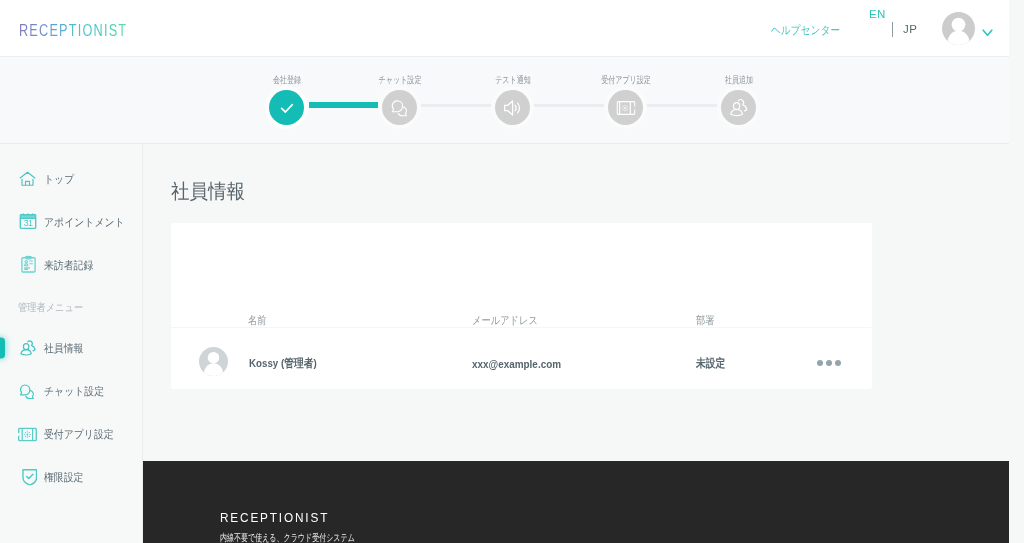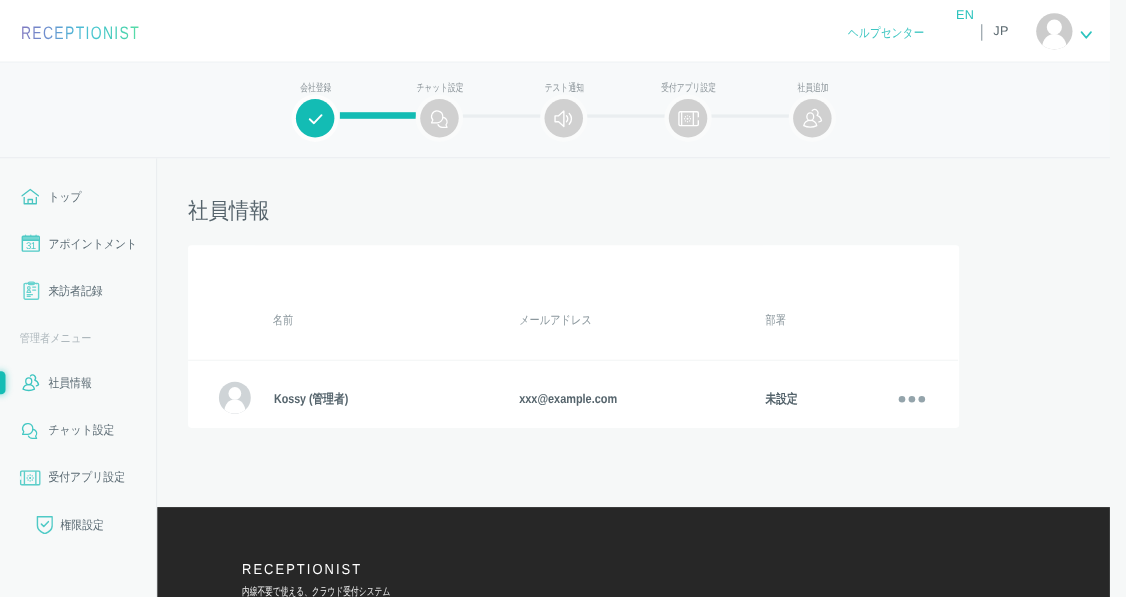--- a/index.html
+++ b/index.html
@@ -61,21 +61,21 @@
   .add-btn>span:first-child{display:inline-block;transform:scaleX(.90);transform-origin:50% 50%;}
   .add-btn .btn-caret{margin-left:4px;display:block;}
 
   .card{position:absolute;left:28px;top:79px;width:701px;height:166px;background:#fff;border-radius:3px;}
   .search{position:absolute;left:29px;top:28px;width:642px;height:28px;border:1px solid #e7ecee;
           border-radius:4px;box-sizing:border-box;background:#fff;}
   .search-icon{position:absolute;left:7px;top:7.5px;}
   .search-ph{position:absolute;left:21px;top:50%;transform:translateY(-50%) scaleX(.83);
              transform-origin:0 50%;font-size:11.5px;color:#c7cfd3;}
 
-  .thead{position:absolute;left:0;top:68px;width:700px;height:1px;}
+  .thead{position:absolute;left:0;top:97px;width:700px;height:1px;}
   .th{position:absolute;font-size:11px;color:#8c989e;white-space:nowrap;top:0;
       transform:translateY(-50%) scaleX(.84);transform-origin:0 50%;}
   .row-sep{position:absolute;left:0;top:104px;width:700px;height:1px;background:#f3f5f6;}
   .trow{position:absolute;left:0;top:105px;width:700px;height:60px;font-weight:bold;}
   .row-avatar{position:absolute;left:28px;top:19px;width:29px;height:29px;border-radius:50%;
               background:#cfd4d7;overflow:hidden;}
   .td{position:absolute;top:calc(50% + 5px);transform:translateY(-50%) scaleX(.84);transform-origin:0 50%;
       font-size:11.6px;color:#55646c;white-space:nowrap;}
   .td.em{transform:translateY(-50%) scaleX(.855);}
   .dots{position:absolute;left:645.5px;top:31.5px;display:flex;gap:3.3px;}
@@ -249,21 +249,21 @@
               <circle cx="7.5" cy="5.1" r=".62"></circle>
               <circle cx="11.3" cy="8.9" r=".62"></circle>
               <circle cx="7.5" cy="8.9" r=".62"></circle>
               <circle cx="11.3" cy="5.1" r=".62"></circle>
               <circle cx="9.4" cy="7" r=".9"></circle>
             </g>
           </svg>
         </span>
         <span class="nav-label">受付アプリ設定</span>
       </div>
-      <div class="nav-item" style="top: 318px; margin-left: 11px;">
+      <div class="nav-item" style="top: 318px;">
         <span class="nav-icon">
           <svg width="15.5" height="17.5" viewBox="0 0 16 18">
             <path d="M1 1.3h14v8.3c0 3.9-3.9 6.4-7 7.6C4.9 16 1 13.5 1 9.6z" fill="none" stroke="#4fcac6" stroke-width="1.45" stroke-linejoin="round"></path>
             <path d="M4.8 8.2 7 10.4 11.3 5.9" fill="none" stroke="#4fcac6" stroke-width="1.45" stroke-linecap="round" stroke-linejoin="round"></path>
           </svg>
         </span>
         <span class="nav-label">権限設定</span>
       </div>
       <div class="nav-section" style="top: 157px;">管理者メニュー</div>
     </div>

